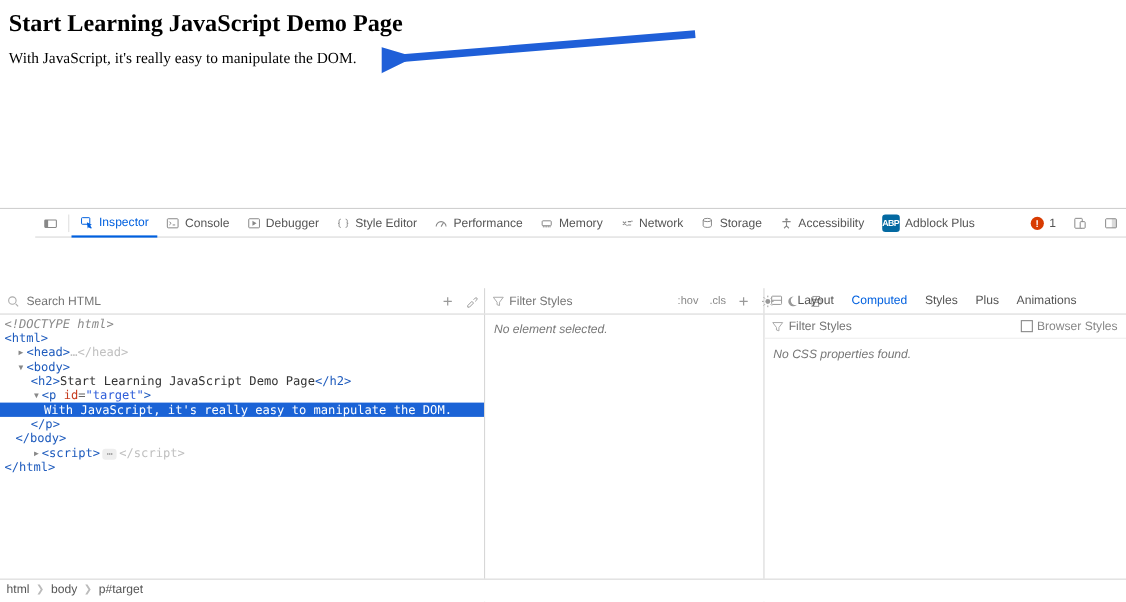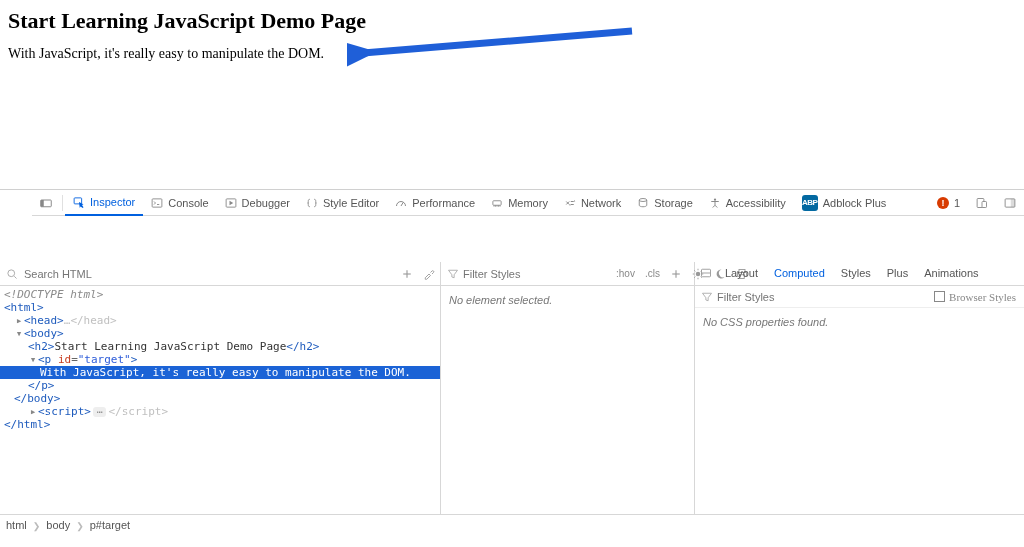--- a/index.html
+++ b/index.html
@@ -38,39 +38,39 @@
   .right .subtab { font-size:11px; color:#555; padding:0 8px; height:24px; display:flex; align-items:center; cursor:pointer; }
   .right .subtab.active { color:#0060df; }
 
   .panes { flex:1; display:flex; min-height:0; }
   .pane-left { width:441px; border-right:1px solid #d7d7d7; overflow:auto; font-family:Menlo,Consolas,monospace; font-size:11px; line-height:14px; color:#666; padding-top:2px; position:relative; }
   .pane-mid  { width:254px; border-right:1px solid #d7d7d7; font-size:11px; color:#777; font-style:italic; padding:8px; }
   .pane-right{ flex:1; display:flex; flex-direction:column; }
   .pane-right .filter-row { height:22px; border-bottom:1px solid #eee; display:flex; align-items:center; font-size:11px; color:#888; }
   .pane-right .filter-row .f { flex:1; display:flex; align-items:center; gap:4px; padding:0 6px; }
   .pane-right .filter-row input { border:none; outline:none; font-size:11px; flex:1; }
-  .pane-right .filter-row .chk { display:flex; align-items:flex-start; gap:4px; padding:0 8px;font-family:Liberation Serif, serif; }
+  .pane-right .filter-row .chk { display:flex; align-items:flex-start; gap:4px; padding:0 8px; }
   .pane-right .body { flex:1; font-size:11px; color:#777; font-style:italic; padding:8px; }
 
   .dom .row { white-space:pre; padding:0 0 0 4px; height:13px; }
   .dom .ind1 { padding-left:14px; }
   .dom .ind2 { padding-left:28px; }
   .dom .ind3 { padding-left:40px; }
   .dom .tw { color:#888; display:inline-block; width:10px; text-align:center; cursor:pointer; }
   .tag { color:#1e5bbd; }
   .attr-n { color:#c73c1e; }
   .attr-v { color:#2e5dd9; }
   .doctype { color:#8a8a8a; font-style:italic; }
   .closing-muted { color:#c0c0c0; }
   .txt { color:#333; }
   .sel-row { background:#1b63d6; color:#fff; }
   .sel-row .txt { color:#fff; }
   .ellip { background:#eee; color:#888; padding:0 4px; border-radius:3px; font-family:inherit; font-size:9px; margin:0 2px;}
 
-  .breadcrumb { position:absolute; left:0; right:0; bottom:0; height:21px; border-top:1px solid #d7d7d7; display:flex; align-items:flex-end; padding:16px 6px; font-size:11px; color:#555; gap:4px; background:#fff; }
+  .breadcrumb { position:absolute; left:0; right:0; bottom:0; height:21px; border-top:1px solid #d7d7d7; display:flex; align-items:flex-start; padding:3px 6px; font-size:11px; color:#555; gap:4px; background:#fff; }
   .breadcrumb .sepb { color:#bbb; padding:0 2px; font-size:9px; }
 
   .checkbox { width:11px; height:11px; border:1px solid #888; background:#fff; display:inline-block; }
 </style>
 </head>
 <body>
 
 <div class="page-area">
   <h2>Start Learning JavaScript Demo Page</h2>
   <p>With JavaScript, it's really easy to manipulate the DOM.</p>

